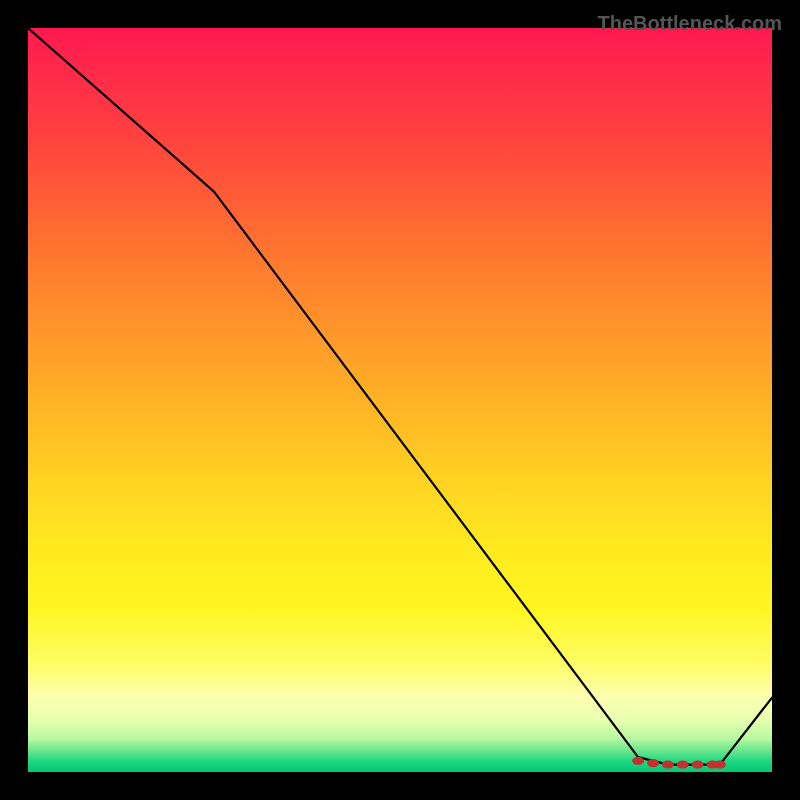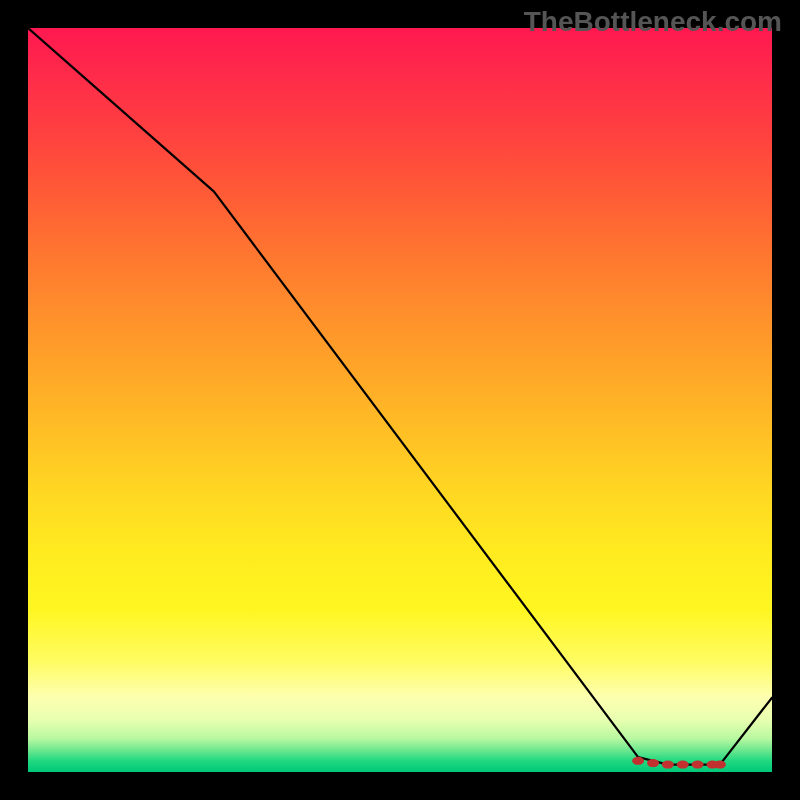--- a/index.html
+++ b/index.html
@@ -12,24 +12,24 @@
     overflow: hidden;
   }
   .container {
     position: relative;
     width: 800px;
     height: 800px;
     background: #000;
   }
   .watermark {
     position: absolute;
-    top: 6px;
+    top: 12px;
     right: 18px;
     color: #555;
-    font-size: 28px;
+    font-size: 20px;
     font-weight: bold;
     z-index: 10;
   }
   .plot-area {
     position: absolute;
     left: 28px;
     top: 28px;
     width: 744px;
     height: 744px;
     overflow: hidden;

